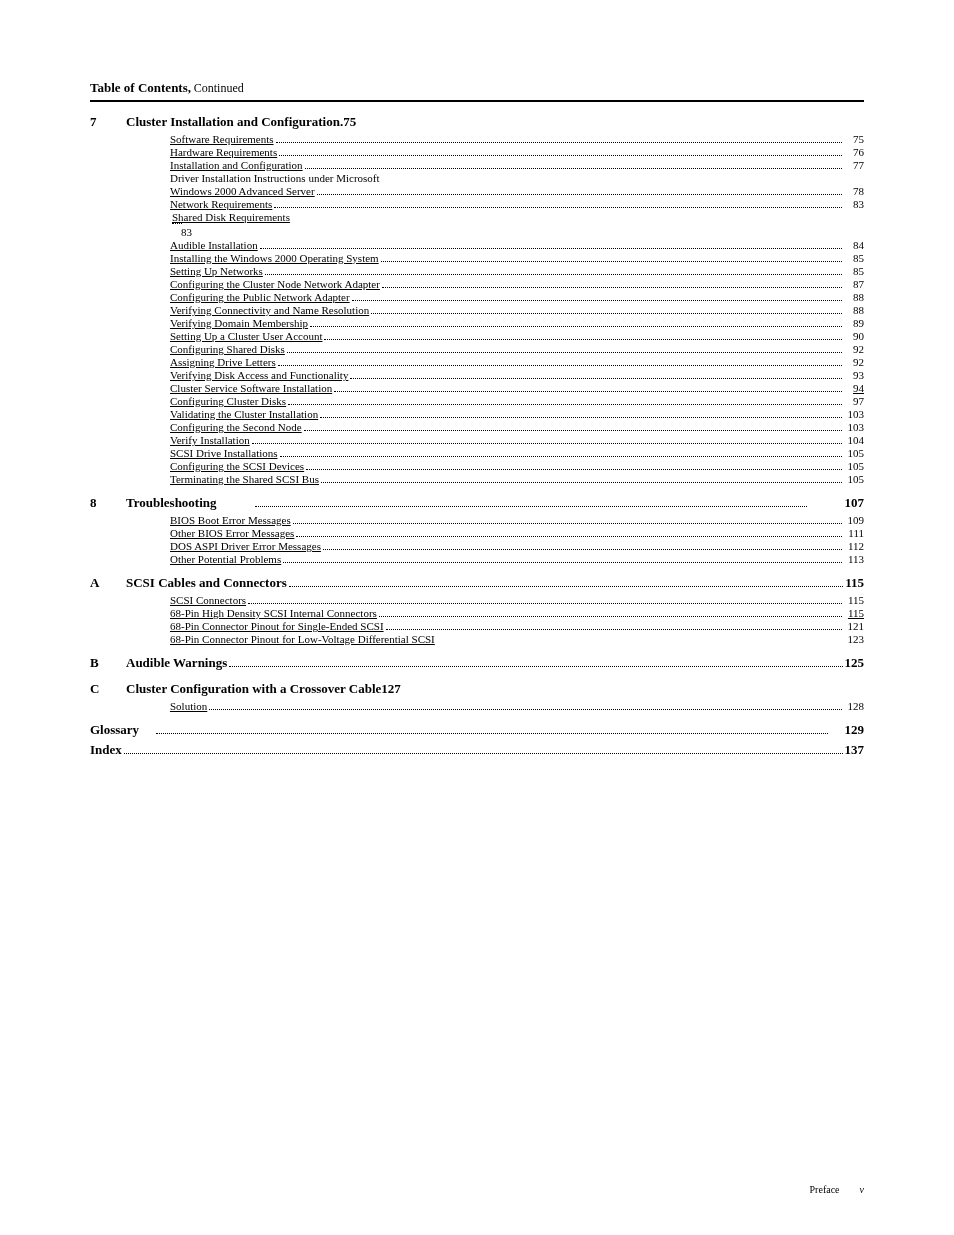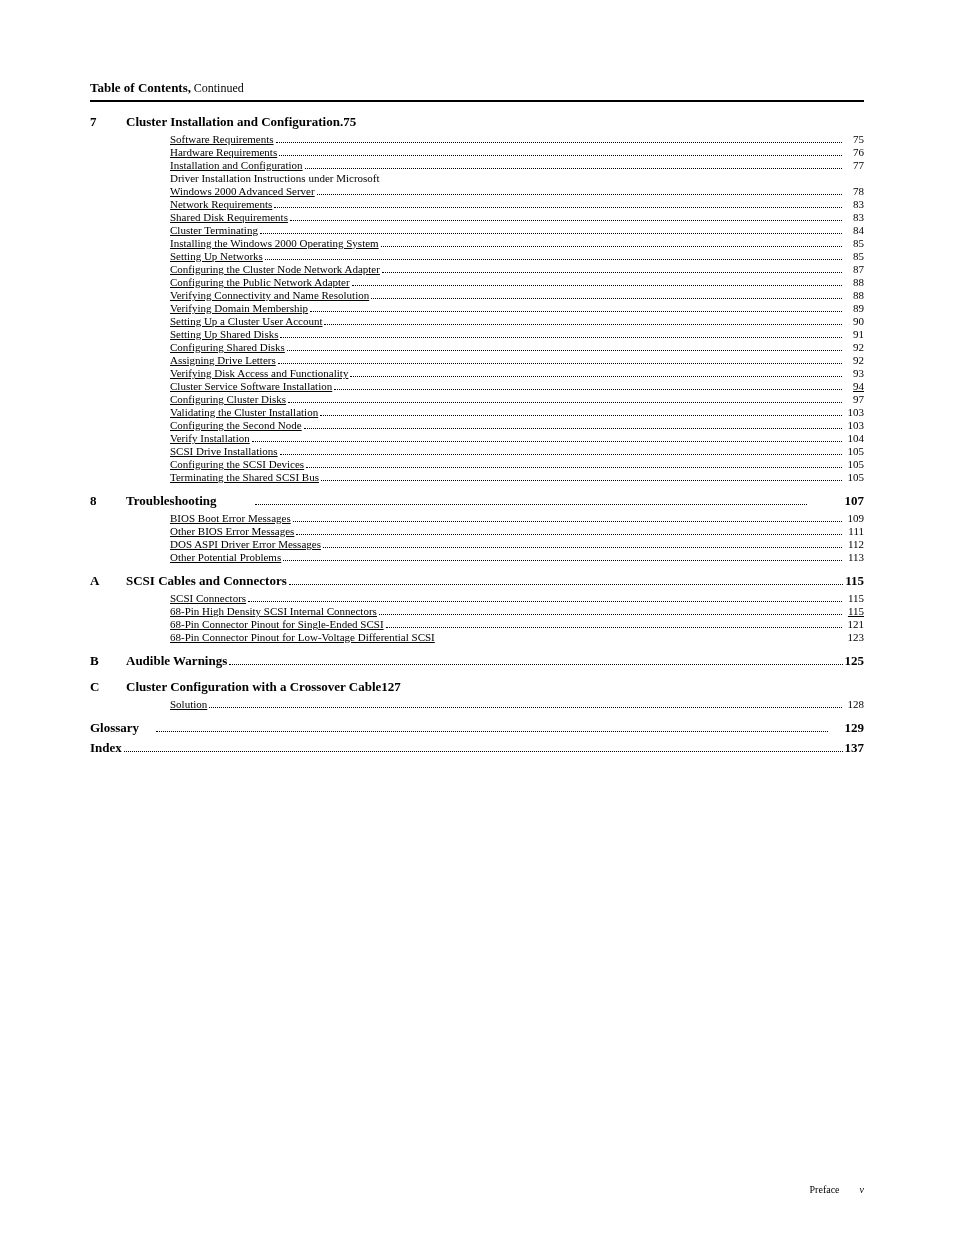--- a/index.html
+++ b/index.html
@@ -137,29 +137,29 @@
           </div>
         </div>
         <div class="toc-entry">
           <div class="toc-entry-line" style="display: flex; width: 100%; align-items: baseline;">
             <span class="entry-label underline-link" style="white-space: nowrap; ">Network Requirements</span>
             <span style="flex: 1 1 0%; border-bottom: 1px dotted rgb(0, 0, 0); margin: 0px 2px 2px; min-width: 10px;"></span>
             <span style="min-width: 20px; text-align: right;">83</span>
           </div>
         </div>
         <div class="toc-entry">
-          <div class="toc-entry-line" style="display: flex; width: 100%; align-items: baseline;">
+          <div class="toc-entry-line" style="display: flex; width: 100%; align-items: baseline; flex-direction: column;">
             <span class="entry-label underline-link" style="white-space: nowrap; text-decoration: underline;">Shared Disk Requirements</span>
             <span style="flex: 1 1 0%; border-bottom: 1px dotted rgb(0, 0, 0); margin: 0px 2px 2px; min-width: 10px;"></span>
             <span style="min-width: 20px; text-align: right;">83</span>
           </div>
         </div>
         <div class="toc-entry">
           <div class="toc-entry-line" style="display: flex; width: 100%; align-items: baseline;">
-            <span class="entry-label underline-link" style="white-space: nowrap; text-decoration: underline;">Cluster Terminating</span>
+            <span class="entry-label underline-link" style="white-space: nowrap; text-decoration: underline;">Audible Installation</span>
             <span style="flex: 1 1 0%; border-bottom: 1px dotted rgb(0, 0, 0); margin: 0px 2px 2px; min-width: 10px;"></span>
             <span style="min-width: 20px; text-align: right;">84</span>
           </div>
         </div>
         <div class="toc-entry">
           <div class="toc-entry-line" style="display: flex; width: 100%; align-items: baseline;">
             <span class="entry-label underline-link" style="white-space: nowrap; text-decoration: underline;">Installing the Windows 2000 Operating System</span>
             <span style="flex: 1 1 0%; border-bottom: 1px dotted rgb(0, 0, 0); margin: 0px 2px 2px; min-width: 10px;"></span>
             <span style="min-width: 20px; text-align: right;">85</span>
           </div>
@@ -197,27 +197,20 @@
             <span class="entry-label underline-link" style="white-space: nowrap; text-decoration: underline;">Verifying Domain Membership</span>
             <span style="flex: 1 1 0%; border-bottom: 1px dotted rgb(0, 0, 0); margin: 0px 2px 2px; min-width: 10px;"></span>
             <span style="min-width: 20px; text-align: right;">89</span>
           </div>
         </div>
         <div class="toc-entry">
           <div class="toc-entry-line" style="display: flex; width: 100%; align-items: baseline;">
             <span class="entry-label underline-link" style="white-space: nowrap; text-decoration: underline;">Setting Up a Cluster User Account</span>
             <span style="flex: 1 1 0%; border-bottom: 1px dotted rgb(0, 0, 0); margin: 0px 2px 2px; min-width: 10px;"></span>
             <span style="min-width: 20px; text-align: right;">90</span>
-          </div>
-        </div>
-        <div class="toc-entry">
-          <div class="toc-entry-line" style="display: flex; width: 100%; align-items: baseline;">
-            <span class="entry-label underline-link" style="white-space: nowrap; text-decoration: underline;">Setting Up Shared Disks</span>
-            <span style="flex: 1 1 0%; border-bottom: 1px dotted rgb(0, 0, 0); margin: 0px 2px 2px; min-width: 10px;"></span>
-            <span style="min-width: 20px; text-align: right;">91</span>
           </div>
         </div>
         <div class="toc-entry">
           <div class="toc-entry-line" style="display: flex; width: 100%; align-items: baseline;">
             <span class="entry-label underline-link" style="white-space: nowrap; text-decoration: underline;">Configuring Shared Disks</span>
             <span style="flex: 1 1 0%; border-bottom: 1px dotted rgb(0, 0, 0); margin: 0px 2px 2px; min-width: 10px;"></span>
             <span style="min-width: 20px; text-align: right;">92</span>
           </div>
         </div>
         <div class="toc-entry">

